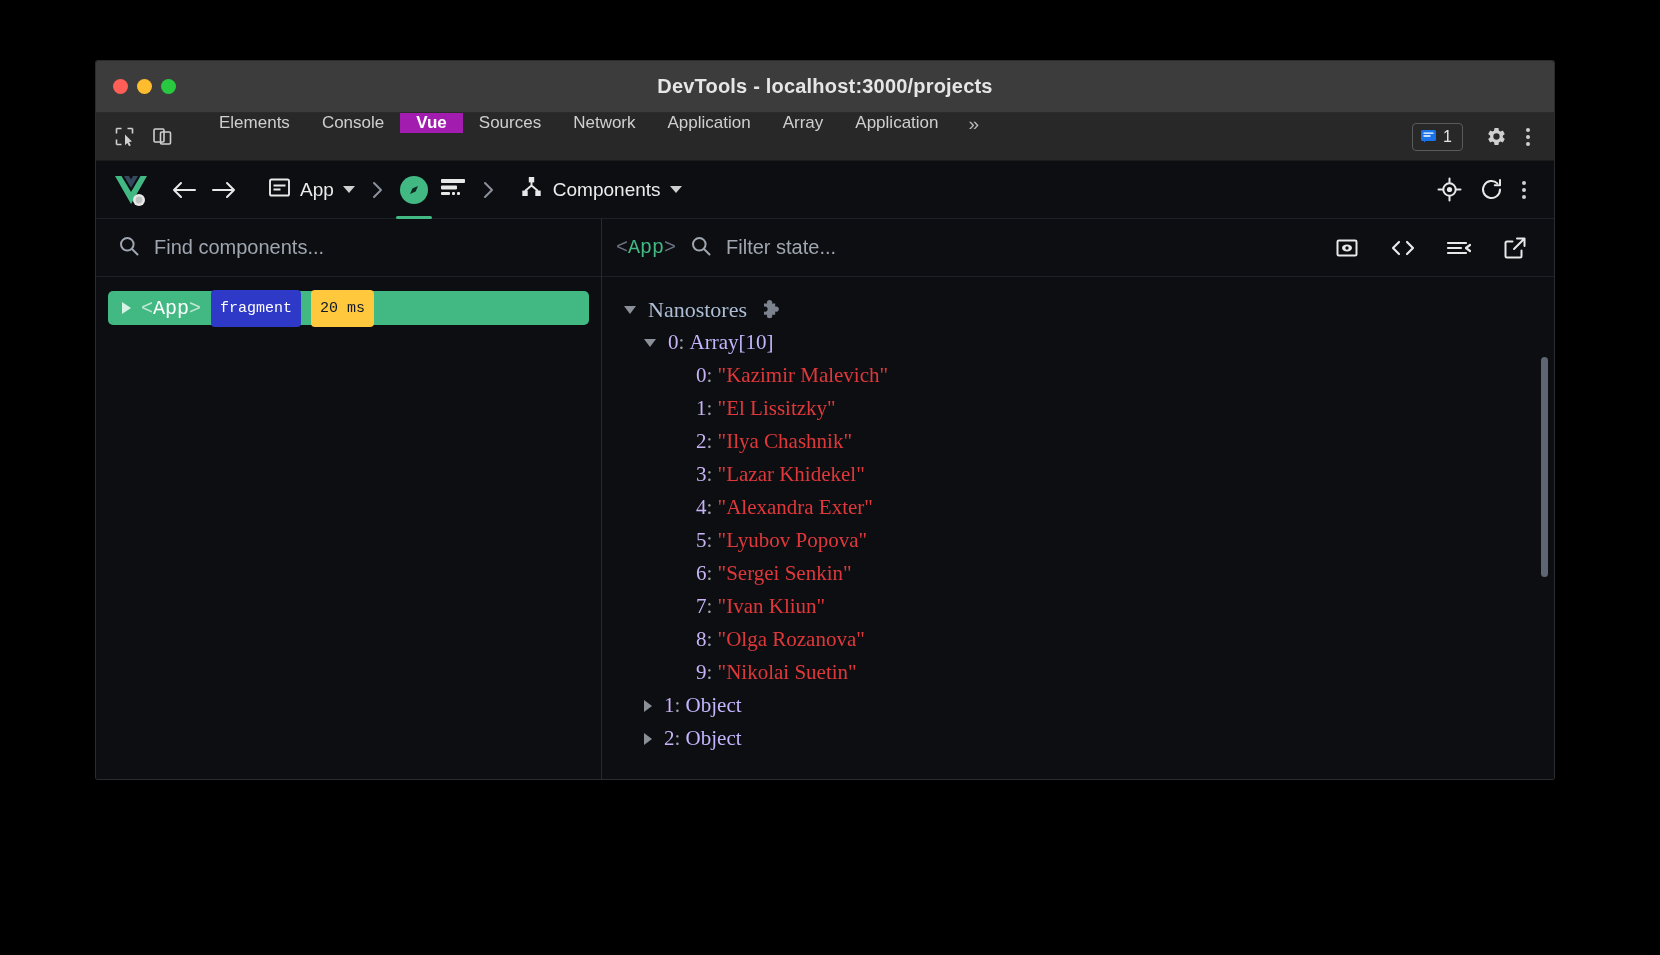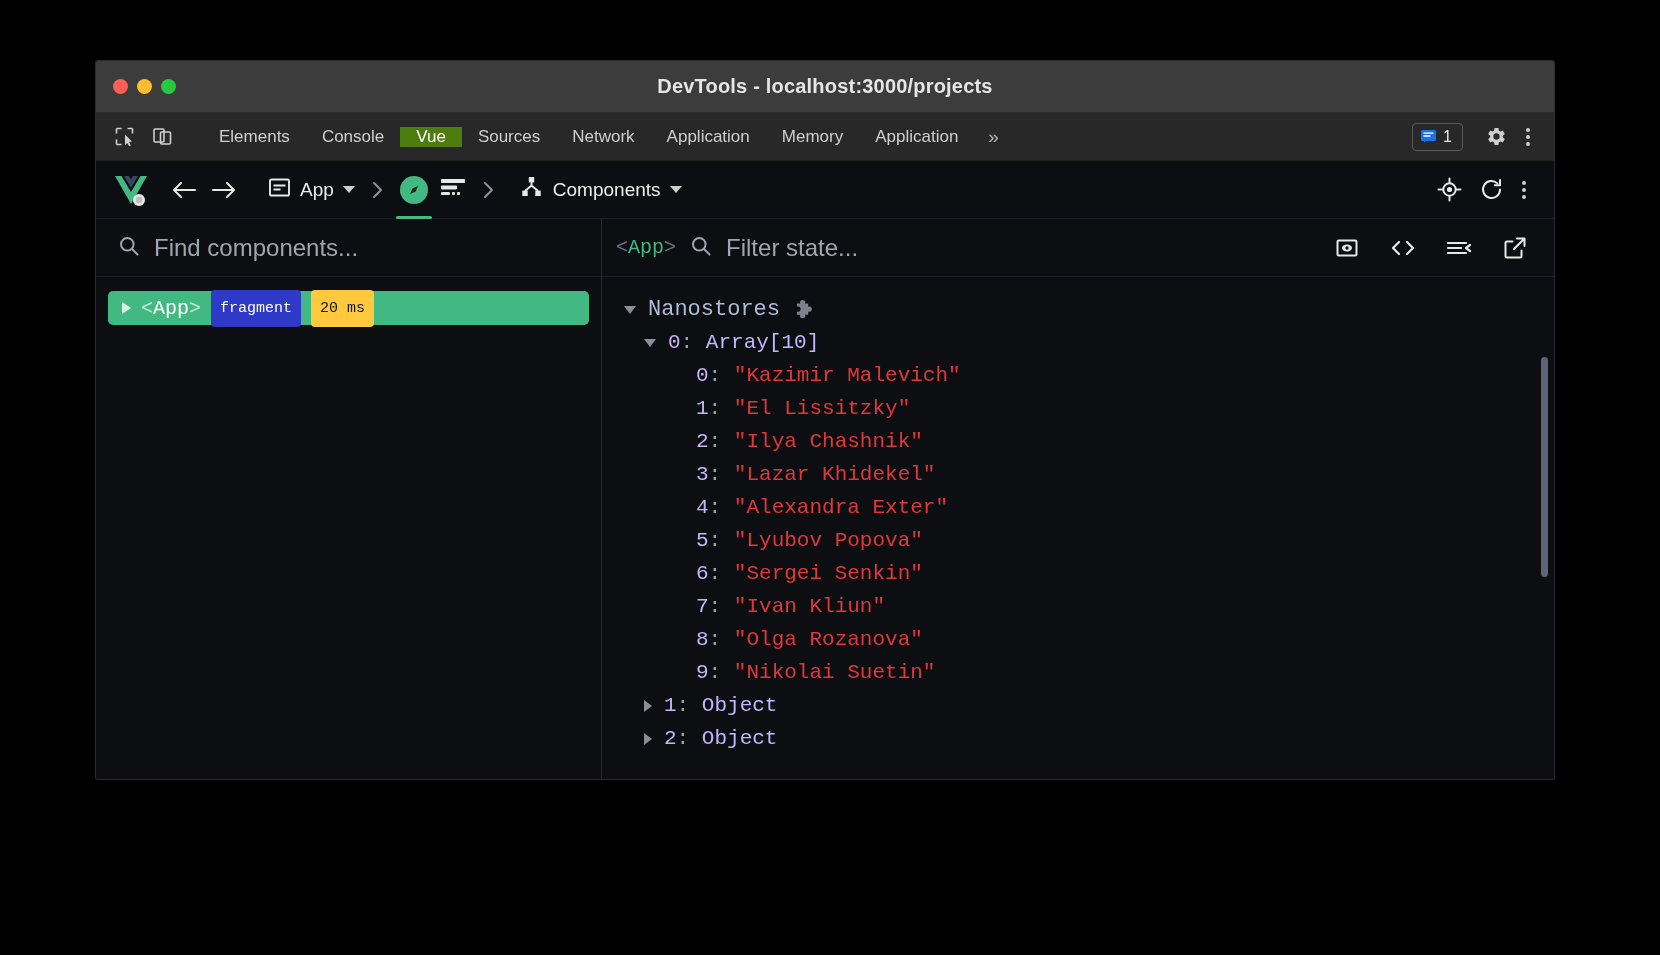--- a/index.html
+++ b/index.html
@@ -74,36 +74,36 @@
     border-radius: 3px;
   }
   .tool-btn svg { display: block; }
   .vsep {
     width: 1px;
     background: #4b4b4b;
     margin: 12px 6px 12px 2px;
   }
   .tabs {
     display: flex;
-    align-items: center;
+    align-items: flex-start;
     flex: 1;
     gap: 0;
   }
   .tab {
     display: flex;
     align-items: center;
     padding: 0 16px;
     font-size: 17px;
     color: #cfcfcf;
     white-space: nowrap;
   }
   .tab.active {
-    background: #4d7c0f;
+    background: #a21caf;
     color: #ffffff;
-    font-weight: normal;
+    font-weight: bold;
   }
   .tab.more {
     color: #b9b9b9;
     font-size: 19px;
     padding: 0 14px;
   }
   .tabstrip-right {
     display: flex;
     align-items: center;
     gap: 4px;
@@ -215,21 +215,21 @@
 
   .searchbar {
     height: 58px;
     display: flex;
     align-items: center;
     gap: 14px;
     padding: 0 22px;
     border-bottom: 1px solid #1d2027;
   }
   .search-ph {
-    font-size: 24px;
+    font-size: 20px;
     color: #9fa6b0;
   }
   .filterbar {
     height: 58px;
     display: flex;
     align-items: center;
     gap: 14px;
     padding: 0 18px 0 14px;
     border-bottom: 1px solid #1d2027;
   }
@@ -282,21 +282,21 @@
   .state {
     flex: 1;
     padding: 16px 0 0 22px;
     overflow: hidden;
     position: relative;
   }
   .st-row {
     display: flex;
     align-items: center;
     height: 33px;
-    font-family: Liberation Mono, monospace;
+    font-family: Liberation Serif, serif;
     font-size: 21px;
     white-space: nowrap;
   }
   .st-group > .st-label { color: #aebdd4; font-size: 22px; }
   .arrow-d {
     width: 0; height: 0;
     border-left: 6px solid transparent;
     border-right: 6px solid transparent;
     border-top: 8px solid #8a8f98;
     margin-right: 12px;
@@ -361,21 +361,21 @@
       <div class="vsep"></div>
     </div>
 
     <div class="tabs">
       <div class="tab">Elements</div>
       <div class="tab">Console</div>
       <div class="tab active">Vue</div>
       <div class="tab">Sources</div>
       <div class="tab">Network</div>
       <div class="tab">Application</div>
-      <div class="tab">Memory</div>
+      <div class="tab">Array</div>
       <div class="tab">Application</div>
       <div class="tab more">»</div>
     </div>
 
     <div class="tabstrip-right">
       <div class="msg-badge">
         <svg width="17" height="17" viewBox="0 0 17 17">
           <rect x="1" y="2" width="15" height="11" rx="1.6" fill="#1a73e8"></rect>
           <path d="M4 14.8V11h3z" fill="#1a73e8"></path>
           <path d="M4 5.2h9M4 8h6" stroke="#ffffff" stroke-width="1.3" stroke-linecap="round"></path>

